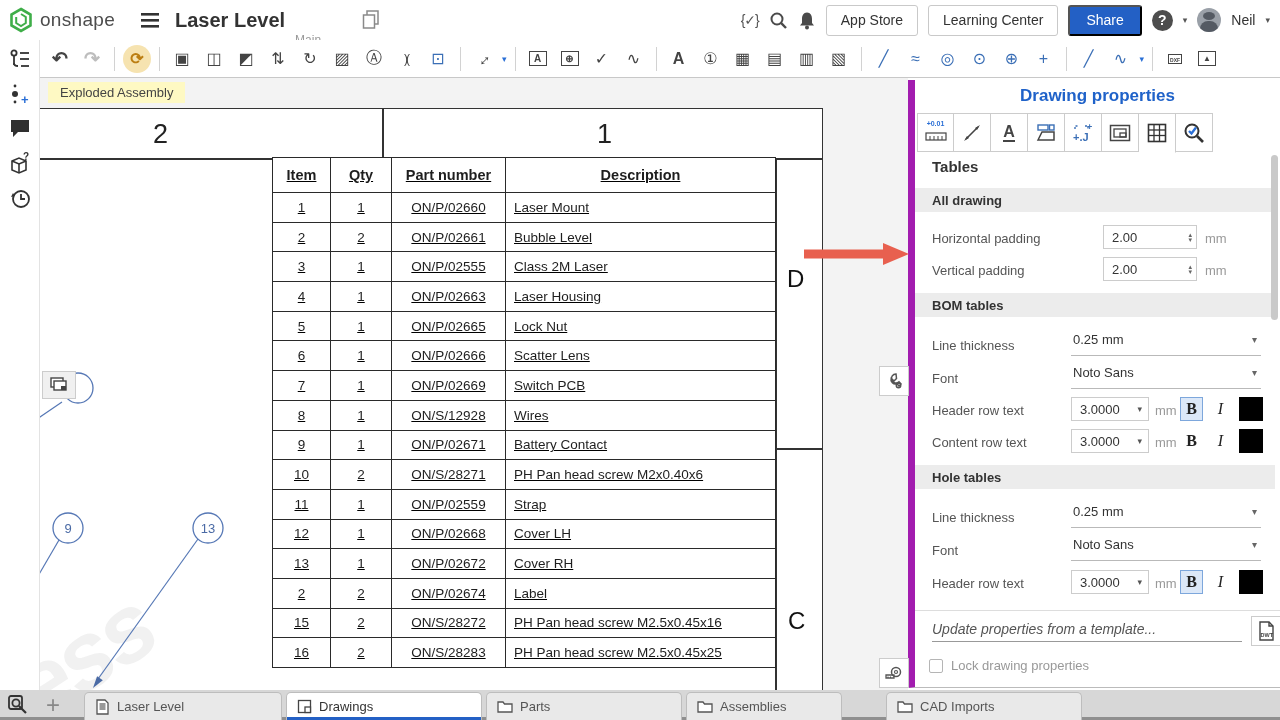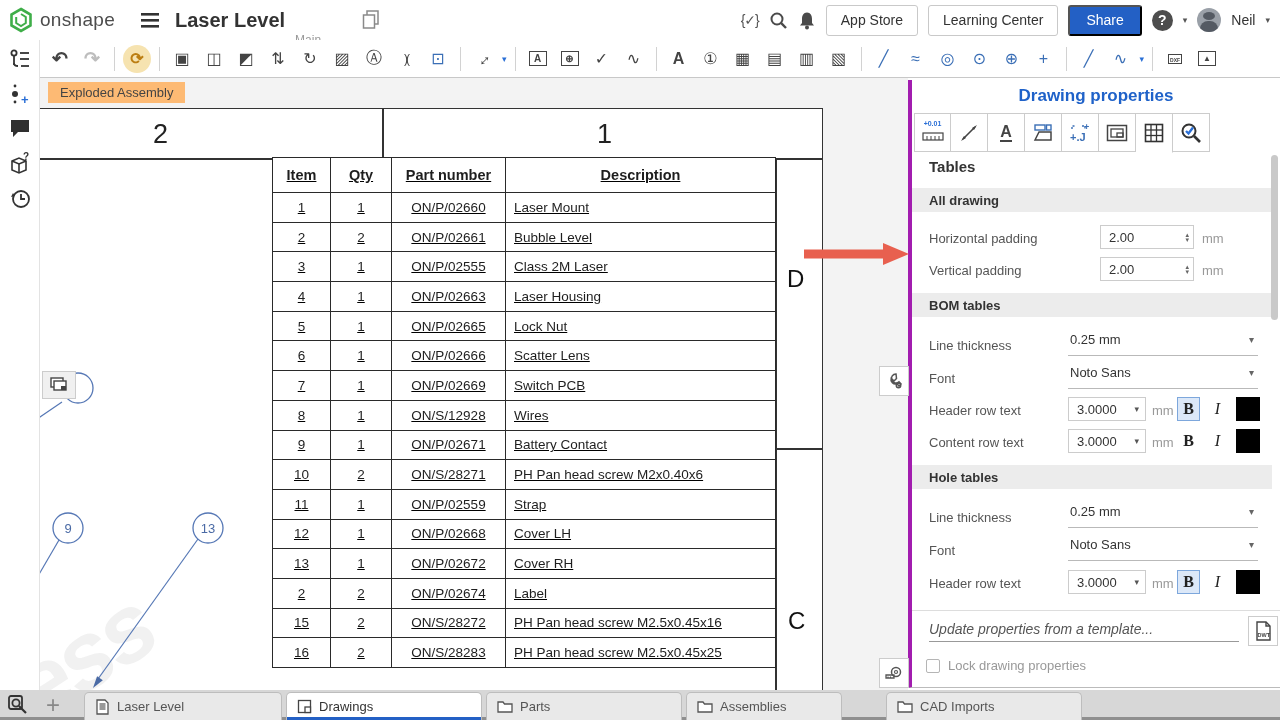--- a/index.html
+++ b/index.html
@@ -41,38 +41,38 @@
 
   
   .canvas { position:absolute; left:40px; top:78px; width:868px; height:612px; background:#f3f3f3; overflow:hidden; }
   .sheet { position:absolute; left:-3px; top:30px; width:786px; height:582px; background:#fff; border-top:1.5px solid #333; border-right:1.5px solid #333; }
   .inner-h { position:absolute; left:0; top:49px; width:100%; height:1.5px; background:#333; }
   .inner-v { position:absolute; left:738px; top:49px; bottom:0; width:1.5px; background:#333; }
   .tick-v { position:absolute; left:345px; top:0; height:49px; width:1.5px; background:#333; }
   .tick-h { position:absolute; left:738px; top:339px; width:48px; height:1.5px; background:#333; }
   .zone-num { position:absolute; font-size:27px; color:#222; }
   .zone-let { position:absolute; font-size:24px; color:#111; }
-  .view-label { position:absolute; left:8px; top:4px; background:#fdba74; color:#444; font-size:13px; padding:3px 12px; }
+  .view-label { position:absolute; left:8px; top:4px; background:#fef9c3; color:#444; font-size:13px; padding:3px 12px; }
   .watermark { position:absolute; left:-35px; top:468px; width:240px; font-style:italic; font-weight:bold; font-size:95px; color:rgba(50,50,50,0.07); transform:rotate(-33deg); letter-spacing:-4px; }
   .inst-box { position:absolute; left:2px; top:293px; width:34px; height:28px; background:#f0f0f0; border:1px solid #ccc; display:flex; align-items:center; justify-content:center; }
 
   
   .bom-wrap { position:absolute; left:232px; top:79px; }
   table.bom { border-collapse:collapse; table-layout:fixed; width:503px; background:#fff;text-decoration:underline; }
   table.bom th, table.bom td { border:1.4px solid #2a2a2a; color:#1e1e1e; overflow:hidden; white-space:nowrap; }
   table.bom th { height:35px; font-size:14.5px; font-weight:bold; }
   table.bom td { height:29.7px; font-size:13.5px; text-align:center; }
   table.bom td.c3 { text-align:left; padding-left:8px; }
   .balloon-svg { position:absolute; left:0; top:0; pointer-events:none; }
 
   
   .red-arrow { position:absolute; left:800px; top:240px; z-index:30; }
 
   
-  .panel { position:absolute; left:908px; top:80px; width:372px; height:608px; background:#fff; border-left:4px solid #a21caf; border-bottom:1px solid #bbb; }
+  .panel { position:absolute; left:908px; top:80px; width:372px; height:608px; background:#fff; border-left:7px solid #a21caf; border-bottom:1px solid #bbb; }
   .panel-title { position:absolute; left:0; top:6px; width:100%; text-align:center; color:#1f62c9; font-size:17px; font-weight:bold; }
   .ptabs { position:absolute; left:2px; top:33px; display:flex; }
   .ptab { width:37px; height:39px; border:1px solid #ccc; border-left:none; display:flex; align-items:center; justify-content:center; background:#fff; }
   .ptab:first-child { border-left:1px solid #ccc; }
   .ptab.active { border-bottom:1px solid #fff; height:40px; }
   .p-heading { position:absolute; left:17px; top:78px; font-size:15px; font-weight:bold; color:#333; }
   .band { position:absolute; left:0; width:360px; height:24px; background:#ececec; display:flex; align-items:center; padding-left:17px; font-weight:bold; font-size:13px; color:#333; }
   .plabel { position:absolute; left:17px; font-size:13px; color:#555; }
   .unit { position:absolute; font-size:13px; color:#999; }
   .numbox { position:absolute; width:94px; height:24px; border:1px solid #ccc; background:#fff; display:flex; align-items:center; justify-content:space-between; padding:0 4px 0 8px; font-size:13px; color:#333; }

